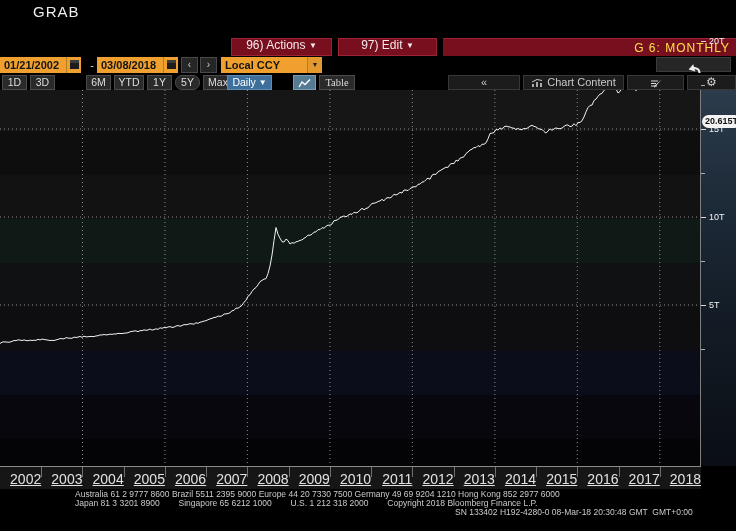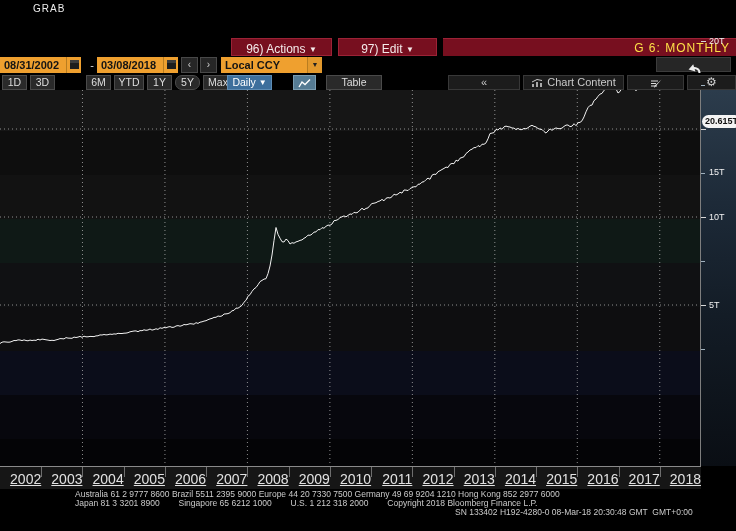--- a/index.html
+++ b/index.html
@@ -3,26 +3,26 @@
 <meta charset="utf-8">
 <style>
   html,body{margin:0;padding:0;background:#000;}
   *{box-sizing:border-box;}
   .screen{
     position:relative;width:736px;height:531px;background:#000;overflow:hidden;
     font-family:"Liberation Sans","DejaVu Sans",sans-serif;color:#e8e8e8;
   }
   .abs{position:absolute;}
   
-  .grab{left:33px;top:3px;font-size:10px;letter-spacing:1px;color:#ededed;}
+  .grab{left:33px;top:3px;font-size:15px;letter-spacing:1px;color:#ededed;}
   
   .sec-field{left:0;top:38px;width:230px;height:18px;background:#efa02f;color:#101010;
     font-size:12px;line-height:18px;padding-left:5px;font-weight:bold;}
   .red-btn{top:38px;height:18px;background:#770f1f;border:1px solid #9c2236;color:#f4eaea;
-    font-size:12px;line-height:20px;text-align:center;}
+    font-size:12px;line-height:13px;text-align:center;}
   .actions-btn{left:231px;width:101px;}
   .edit-btn{left:338px;width:99px;}
   .g6-bar{left:443px;top:38px;width:293px;height:18px;background:#770f1f;border-top:1px solid #9c2236;
     color:#fde047;font-size:12px;line-height:18px;text-align:right;padding-right:6px;letter-spacing:1px;}
   .caret{font-size:8px;vertical-align:1px;}
   
   .amber-field{top:57px;height:16px;background:#efa02f;color:#141414;font-size:11px;line-height:16px;
     padding-left:4px;font-weight:bold;}
   .date1{left:0;width:66px;}
   .date2{left:97px;width:66px;}
@@ -87,21 +87,21 @@
   <div class="abs red-btn actions-btn">
     <span>96) Actions</span>
     <span class="caret">▼</span>
   </div>
   <div class="abs red-btn edit-btn">
     <span>97) Edit</span>
     <span class="caret">▼</span>
   </div>
   <div class="abs g6-bar">G 6: MONTHLY</div>
 
-  <div class="abs amber-field date1">08/31/2002</div>
+  <div class="abs amber-field date1">01/21/2002</div>
   <div class="abs cal-btn cal1">
       <span class="cal-glyph"></span>
     </div>
   <div class="abs dash-sep">-</div>
   <div class="abs amber-field date2">03/08/2018</div>
   <div class="abs cal-btn cal2">
       <span class="cal-glyph"></span>
     </div>
   <div class="abs nav-btn prev">‹</div>
   <div class="abs nav-btn next">›</div>
@@ -120,21 +120,21 @@
       <div class="pbtn" style="left: 58px; width: 25px; margin-top: 44px;">1M</div>
       <div class="pbtn" style="left: 86px; width: 25px;">6M</div>
       <div class="pbtn" style="left: 114px; width: 30px;">YTD</div>
       <div class="pbtn" style="left: 147px; width: 25px;">1Y</div>
       <div class="pbtn" style="left: 175px; width: 25px; border-radius: 7px;">5Y</div>
       <div class="pbtn" style="left: 203px; width: 30px;">Max</div>
       <div class="pbtn blue" style="left: 227px; width: 45px;"><span>Daily</span> <span class="caret">▼</span></div>
       <div class="pbtn iconbtn" style="left: 293px; width: 23px;"><svg class="iconsvg" width="14" height="11" viewBox="0 0 14 11">
           <path d="M1,9 L4,4 L7,6.5 L12,1.5" stroke="#fff" stroke-width="1.4" fill="none"></path>
         </svg></div>
-      <div class="pbtn" style="left: 326px; width: 56px;">Table</div>
+      <div class="pbtn" style="left: 319px; width: 36px; font-family: Liberation Serif, serif;">Table</div>
       <div class="rtool" style="left: 448px; width: 72px;">«</div>
       <div class="rtool" style="left: 523px; width: 101px;"><svg class="iconsvg" width="13" height="10" viewBox="0 0 13 10">
           <rect x="1" y="6" width="2" height="3" fill="#aaa"></rect>
           <rect x="5" y="4" width="2" height="5" fill="#aaa"></rect>
           <rect x="9" y="5" width="2" height="4" fill="#aaa"></rect>
           <path d="M1,4 L6,1.5 L11,2.5" stroke="#ccc" stroke-width="1" fill="none"></path>
         </svg> <span>Chart Content</span></div>
       <div class="rtool" style="left: 627px; width: 57px;"><svg class="iconsvg" width="14" height="11" viewBox="0 0 14 11">
           <path d="M2,3 h7 M2,5.5 h5 M2,8 h6" stroke="#ddd" stroke-width="1.2"></path>
           <path d="M12.5,1.5 L6.5,8.5 L5,10 L5.5,7.8 Z" fill="#ddd"></path>
@@ -166,21 +166,21 @@
         <line x1="577.2941176470588" y1="0" x2="577.2941176470588" y2="376" stroke="#b9b9b9" stroke-width="1" stroke-dasharray="1 3" opacity="0.75"></line>
         <line x1="659.7647058823529" y1="0" x2="659.7647058823529" y2="376" stroke="#b9b9b9" stroke-width="1" stroke-dasharray="1 3" opacity="0.75"></line>
         <polyline points="0,253.5 2,252.2 4,251.8 6,252.0 8,252.2 10,252.1 12,251.4 14,250.5 16,250.6 18,249.9 20,250.0 22,250.6 24,249.9 26,250.5 28,250.8 30,250.1 32,250.5 34,250.2 36,250.4 38,249.2 40,250.0 42,249.1 44,249.4 46,249.8 48,250.1 50,250.5 52,250.3 54,250.5 56,249.9 58,249.4 60,248.6 62,248.7 64,248.9 66,247.6 68,248.1 70,248.2 72,248.3 74,247.1 76,247.5 78,247.1 80,246.4 82,247.3 84,246.2 86,246.8 88,246.8 90,246.4 92,246.5 94,246.6 96,245.9 98,245.8 100,244.9 102,245.0 104,244.5 106,244.9 108,244.7 110,244.1 112,244.4 114,243.9 116,244.1 118,243.3 120,243.5 122,243.5 124,243.2 126,243.1 128,242.7 130,241.8 132,241.4 134,241.0 136,240.9 138,241.7 140,240.6 142,240.7 144,239.8 146,240.3 148,240.0 150,239.0 152,240.1 154,239.6 156,238.8 158,239.4 160,237.8 162,238.3 164,237.5 166,237.8 168,237.0 170,236.6 172,237.4 174,237.2 176,236.0 178,235.6 180,236.2 182,235.6 184,234.5 186,234.8 188,234.3 190,233.7 192,233.9 194,234.2 196,232.7 198,233.4 200,232.2 202,231.8 204,231.1 206,230.7 208,229.7 210,228.9 212,228.4 214,227.4 216,227.3 218,226.0 220,226.4 222,225.9 224,224.0 226,223.9 228,223.6 230,222.7 232,220.8 234,220.3 236,218.1 238,218.2 240,216.8 242,215.3 244,212.2 246,210.3 248,206.2 250,204.7 252,201.4 254,198.9 256,197.5 258,194.8 260,191.6 262,190.4 264,189.1 266,188.7 268,183.6 270,176.0 272,165.0 274,150.6 276,137.5 278,144.3 280,148.2 282,151.7 284,152.0 286,149.1 288,150.6 290,154.0 292,152.7 294,153.2 296,151.9 298,151.3 300,150.4 302,149.9 304,148.3 306,147.2 308,145.1 310,145.3 312,144.2 314,142.1 316,141.9 318,139.6 320,139.7 322,137.7 324,138.2 326,136.3 328,135.1 330,135.3 332,134.0 334,130.7 336,130.4 338,129.5 340,127.6 342,126.8 344,125.9 346,126.9 348,125.4 350,124.0 352,124.3 354,122.3 356,122.9 358,122.2 360,120.1 362,118.3 364,119.8 366,118.4 368,117.9 370,115.4 372,113.5 374,113.2 376,112.7 378,111.5 380,110.9 382,109.4 384,110.8 386,108.3 388,107.6 390,108.0 392,106.7 394,104.2 396,105.0 398,104.0 400,102.3 402,103.1 404,100.0 406,100.1 408,100.6 410,98.6 412,97.6 414,96.7 416,96.8 418,94.3 420,94.1 422,92.1 424,91.7 426,89.7 428,88.1 430,89.3 432,85.2 434,84.2 436,84.4 438,81.7 440,80.7 442,79.5 444,78.4 446,77.1 448,77.5 450,74.3 452,73.4 454,73.7 456,70.2 458,71.1 460,68.2 462,67.5 464,66.7 466,63.5 468,62.0 470,60.0 472,59.2 474,57.6 476,57.6 478,55.6 480,56.7 482,54.2 484,54.3 486,52.9 488,48.8 490,43.5 492,43.1 494,42.6 496,39.4 498,40.0 500,37.9 502,39.3 504,36.8 506,36.1 508,36.7 510,37.0 512,38.0 514,38.1 516,39.6 518,38.4 520,39.6 522,39.6 524,38.4 526,38.9 528,37.7 530,36.2 532,35.3 534,36.4 536,36.9 538,38.5 540,39.2 542,39.5 544,41.5 546,43.1 548,41.0 550,38.9 552,40.3 554,38.9 556,37.9 558,38.6 560,38.7 562,38.1 564,36.4 566,35.1 568,35.0 570,36.6 572,36.2 574,33.7 576,35.7 578,32.7 580,32.4 582,30.8 584,26.9 586,21.8 588,17.6 590,15.4 592,15.1 594,10.6 596,9.1 598,6.3 600,4.1 602,3.4 604,0.3 606,-1.6 608,-4.7 610,-6.6 612,-6.5 614,-5.9 616,-1.2 618,3.0 620,1.5 622,-2.3 624,-2.5 626,-5.2 628,-5.4 630,-4.7 632,-3.7 634,-3.0 636,0.8 638,-5.1 640,-6.0 642,-11.1 644,-16.3 646,-19.0 648,-23.3 650,-22.1 652,-21.3 654,-19.7 656,-19.0 658,-25.7 660,-29.8 662,-31.8 664,-38.0 666,-41.6 668,-40.5 670,-36.4 672,-41.7 674,-43.0 676,-47.3 678,-48.0 680,-51.0 682,-55.8 684,-57.2 686,-59.8" fill="none" stroke="#f2f2f2" stroke-width="1"></polyline>
       </svg>
     </div>
   <div class="abs plot-right-edge"></div>
 
   <div class="abs ypanel" id="ypanel">
       <div class="ytick" style="top: -54px;">20T</div>
       <div class="ytickdash" style="top: -49px;"></div>
-      <div class="ytick" style="top: 34px; margin-top: 43px;">15T</div>
+      <div class="ytick" style="top: 34px;">15T</div>
       <div class="ytickdash" style="top: 39px;"></div>
       <div class="ytick" style="top: 122px;">10T</div>
       <div class="ytickdash" style="top: 127px;"></div>
       <div class="ytick" style="top: 210px;">5T</div>
       <div class="ytickdash" style="top: 215px;"></div>
       <div class="minordash" style="top: -5px;"></div>
       <div class="minordash" style="top: 83px;"></div>
       <div class="minordash" style="top: 171px;"></div>
       <div class="minordash" style="top: 259px;"></div>
     </div>

